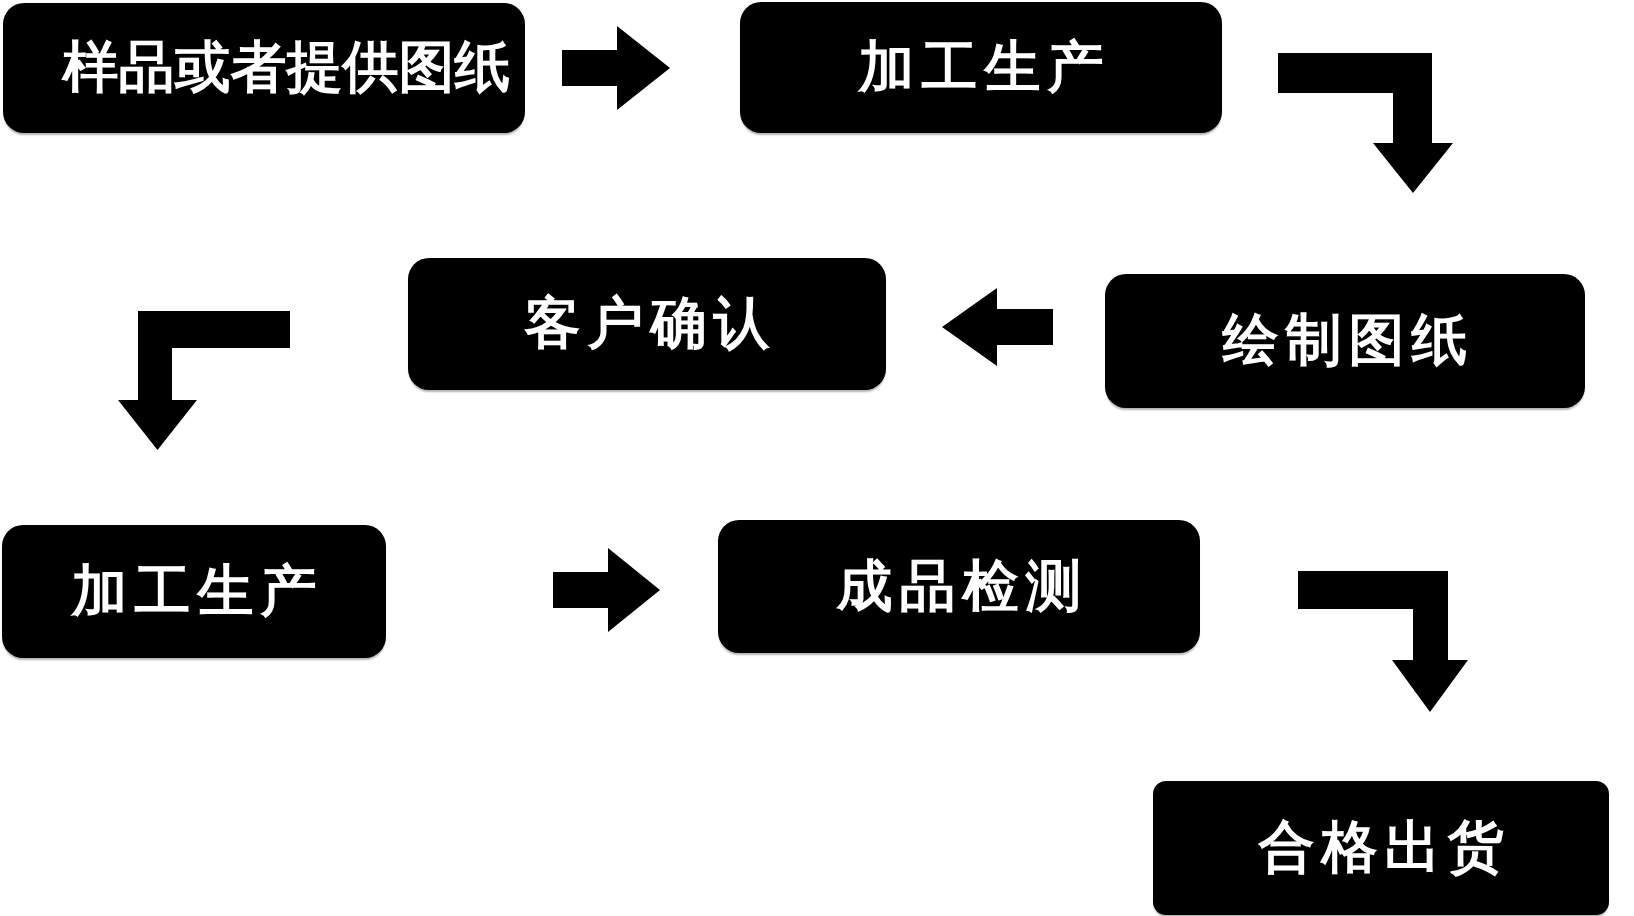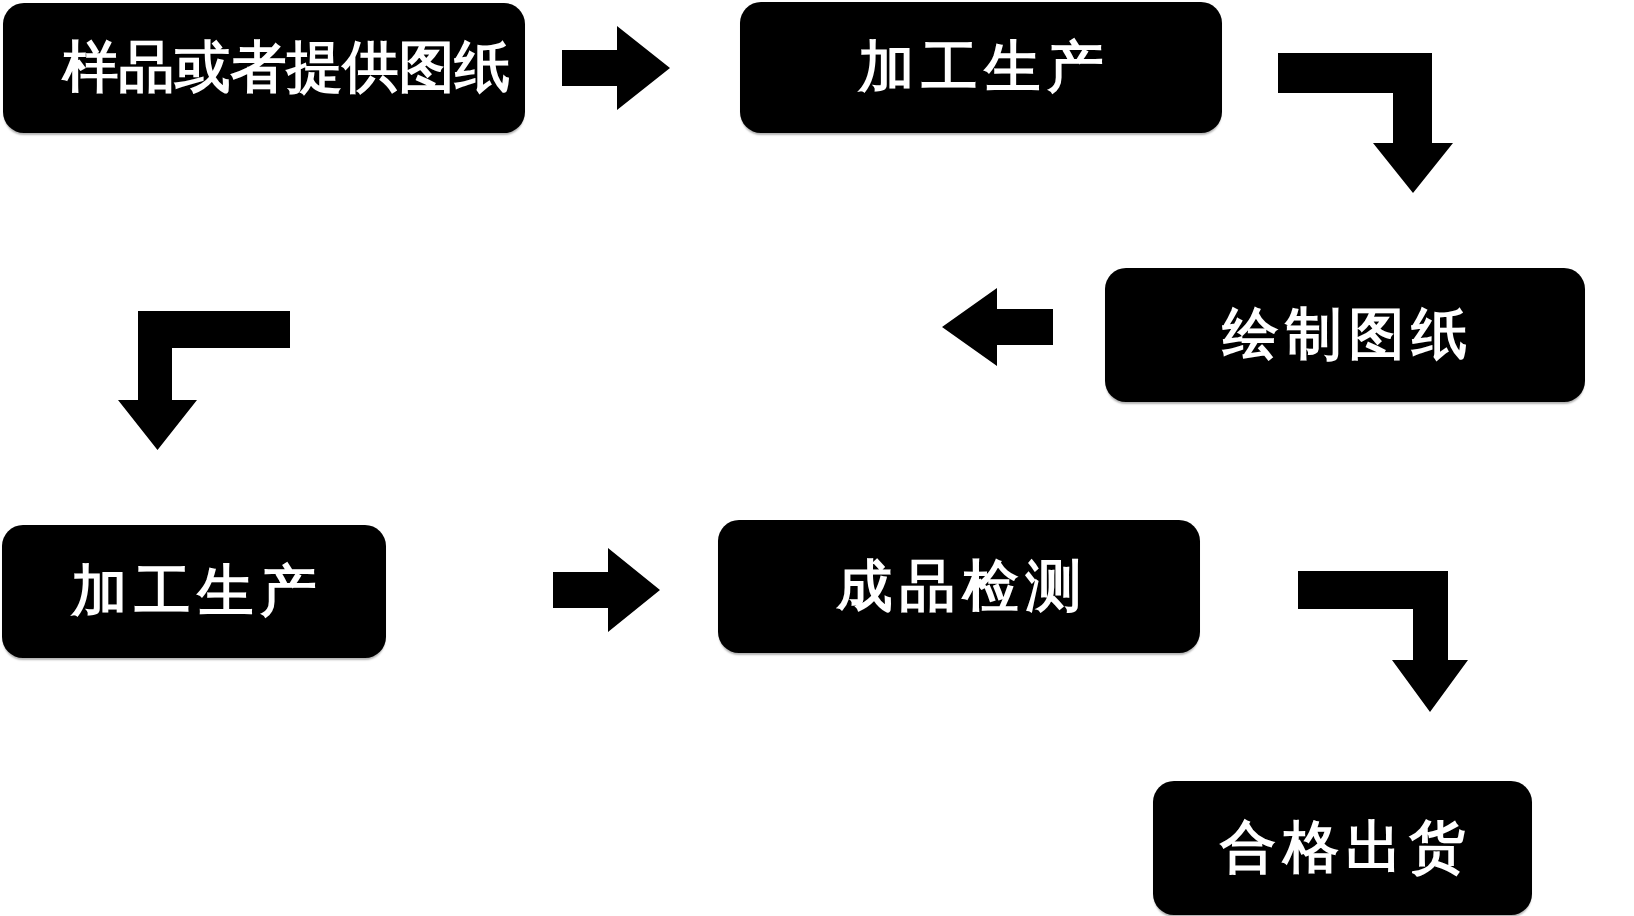--- a/index.html
+++ b/index.html
@@ -24,44 +24,47 @@
     box-shadow: 0 3px 2px -1px rgba(0,0,0,0.30);
     white-space: nowrap;
   }
   .node .label { letter-spacing: 7px; margin-right: -7px; }
   .node--tight .label { letter-spacing: 0; margin-right: 0; }
 
   
   .n1 { left: 3px;    top: 3px;   width: 477px; height: 130px; padding-left: 45px; }
   .n2 { left: 740px;  top: 2px;   width: 482px; height: 131px; }
   .n3 { left: 408px;  top: 258px; width: 478px; height: 132px; }
-  .n4 { left: 1105px; top: 268px; width: 480px; height: 134px; }
+  .n4 { left: 1105px; top: 274px; width: 480px; height: 134px; }
   .n5 { left: 2px;    top: 525px; width: 384px; height: 133px; }
   .n6 { left: 718px;  top: 520px; width: 482px; height: 133px; text-align: center; }
-  .n7 { left: 1153px; top: 781px; width: 379px; height: 134px; }
+  .n7 { left: 1153px; top: 781px; width: 456px; height: 134px; border-radius: 13px; }
 
   .arrow { position: absolute; color: var(--arrow, #000000); }
   .arrow svg { display: block; }
   .a1 { left: 562px;  top: 26px;  }
   .e1 { left: 1278px; top: 53px;  }
   .a2 { left: 942px;  top: 288px; }
   .e2 { left: 118px;  top: 311px; }
   .a3 { left: 553px;  top: 548px; }
   .e3 { left: 1298px; top: 571px; }
 </style>
 </head>
 <body>
 
 <div class="canvas">
 
   <div class="node node--tight n1">
     <span class="label">样品或者提供图纸</span>
   </div>
   <div class="node n2">
     <span class="label">加工生产</span>
+  </div>
+  <div class="node n3">
+    <span class="label">客户确认</span>
   </div>
   <div class="node n4">
     <span class="label">绘制图纸</span>
   </div>
   <div class="node n5">
     <span class="label">加工生产</span>
   </div>
   <div class="node n6">
     <span class="label">成品检测</span>
   </div>

